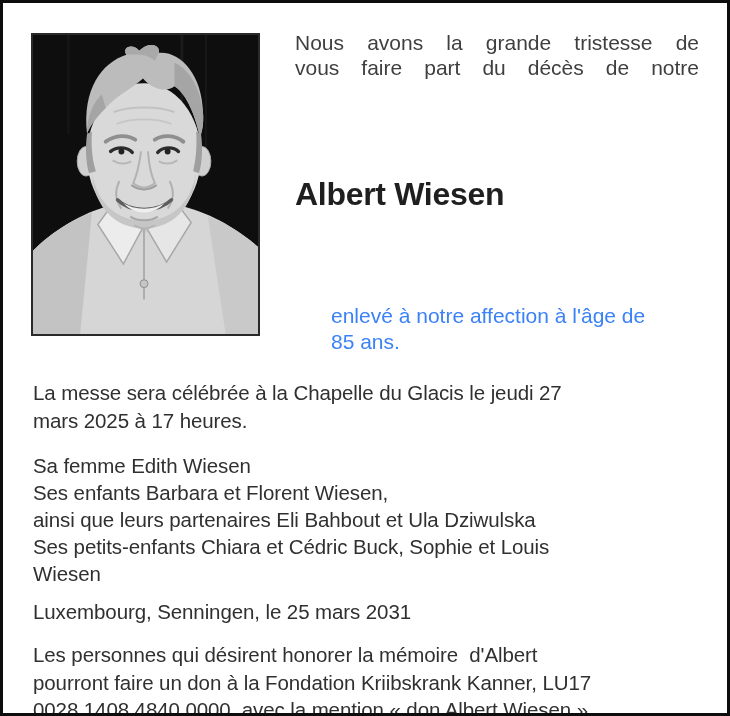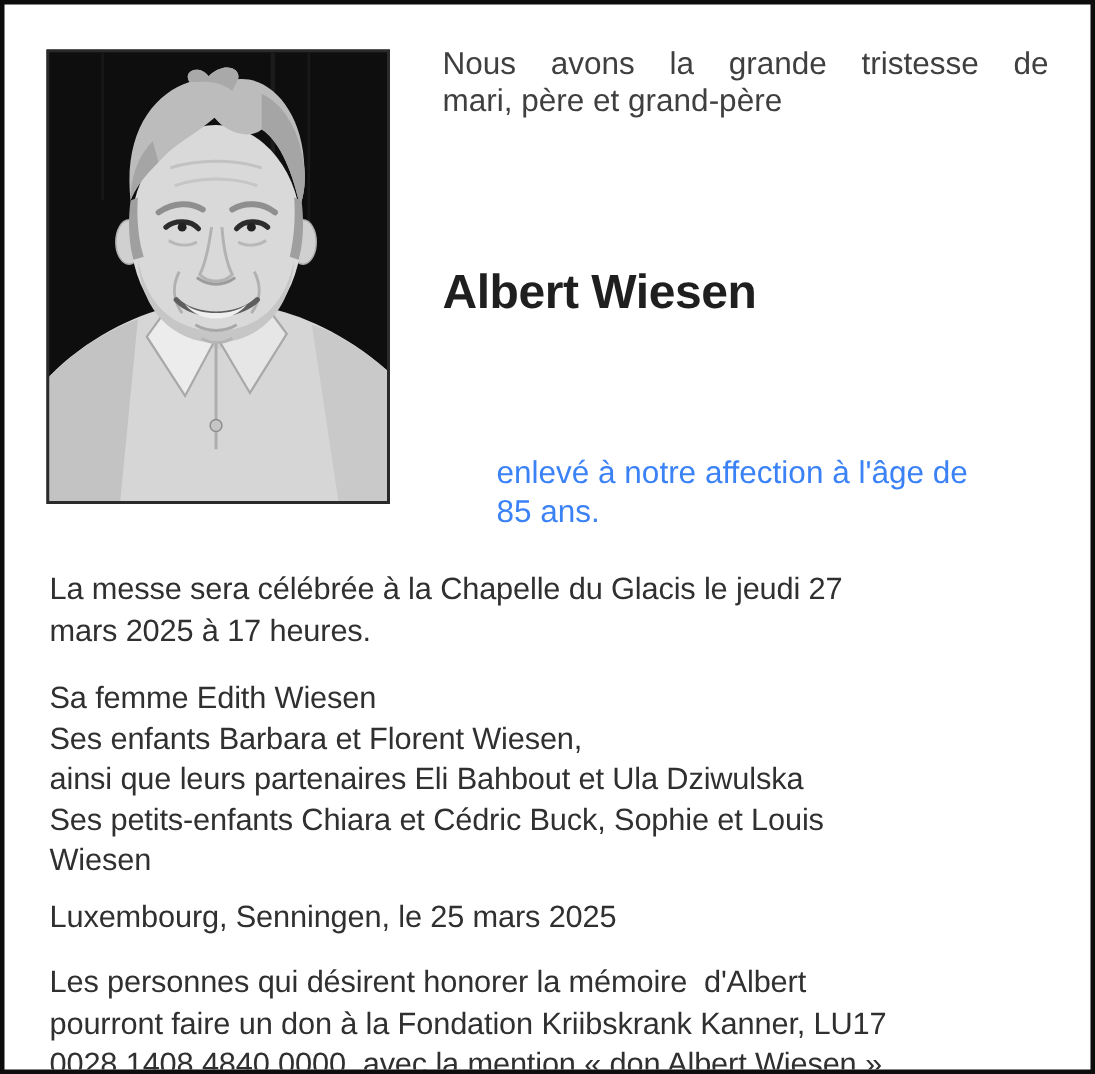--- a/index.html
+++ b/index.html
@@ -111,36 +111,36 @@
       <path d="M 86,167 C 98,180 128,180 141,167" stroke="#5e5e5e" stroke-width="3.5" fill="none" stroke-linecap="round"></path>
       <path d="M 92,170 C 102,178 124,178 134,170 C 124,183 102,183 92,170 Z" fill="#efefef"></path>
       <path d="M 99,184 C 107,189 119,189 127,184" stroke="#a8a8a8" stroke-width="2" fill="none"></path>
 
       <path d="M 103,193 C 110,197 117,197 124,193" stroke="#b5b5b5" stroke-width="2" fill="none"></path>
     </svg>
   </div>
 
   <div class="right-col-item intro">
     <div class="jline">Nous avons la grande tristesse de</div>
-    <div class="lline">mari, père et grand-père</div>
+    <div class="jline">vous faire part du décès de notre</div>
   </div>
 
   <div class="right-col-item deceased-name">Albert Wiesen</div>
 
 
   <div class="right-col-item age-text">enlevé à notre affection à l'âge de
 85 ans.</div>
 
   <div class="bottom">
     <p class="p-mass">La messe sera célébrée à la Chapelle du Glacis le jeudi 27
 mars 2025 à 17 heures.</p>
     <p class="p-family">Sa femme Edith Wiesen
 Ses enfants Barbara et Florent Wiesen,
 ainsi que leurs partenaires Eli Bahbout et Ula Dziwulska
 Ses petits-enfants Chiara et Cédric Buck, Sophie et Louis
 Wiesen</p>
-    <p class="p-dateline">Luxembourg, Senningen, le 25 mars 2025</p>
+    <p class="p-dateline">Luxembourg, Senningen, le 25 mars 2031</p>
     <p class="p-donation">Les personnes qui désirent honorer la mémoire  d'Albert
 pourront faire un don à la Fondation Kriibskrank Kanner, LU17
 0028 1408 4840 0000, avec la mention « don Albert Wiesen ».</p>
   </div>
 
 </div>
 
 </body></html>

